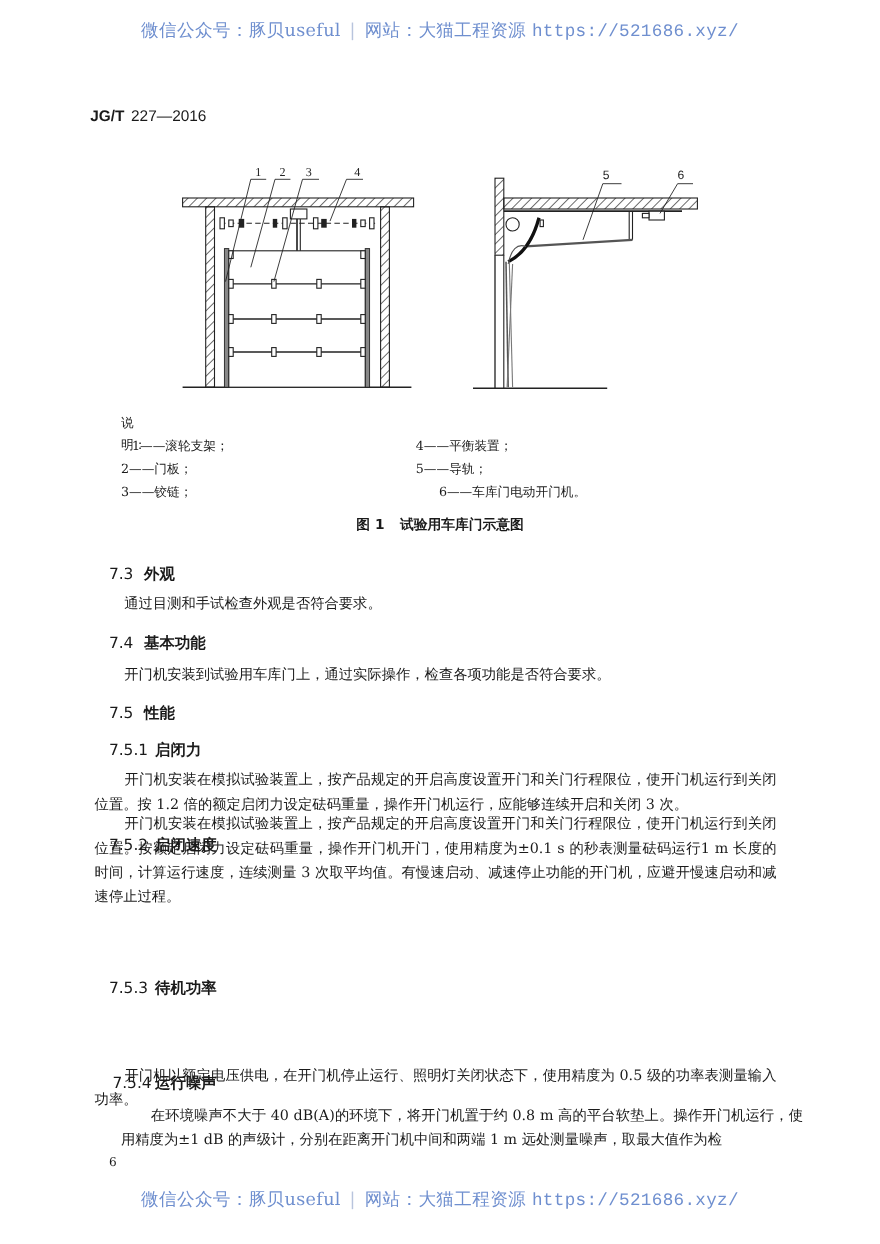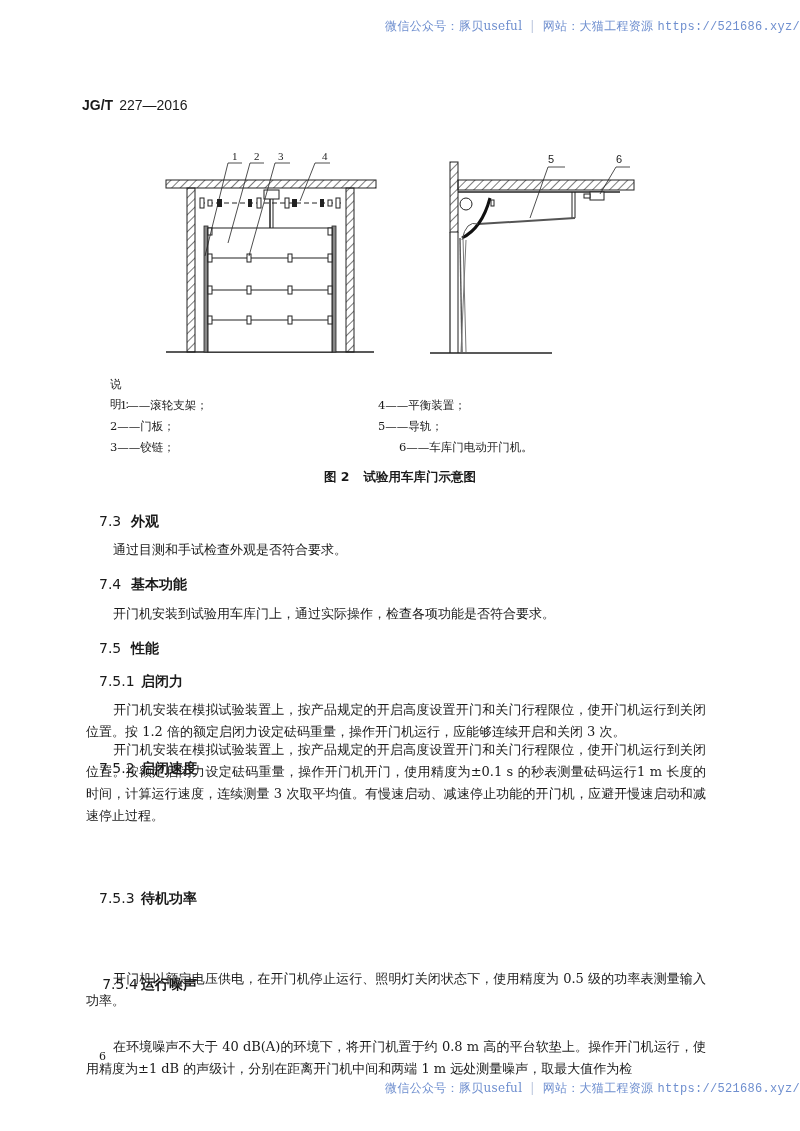--- a/index.html
+++ b/index.html
@@ -1,17 +1,17 @@
 <!DOCTYPE html>
 <html><head>
 <meta charset="utf-8">
 <style>
   html,body{margin:0;padding:0;background:#fff;}
   body{width:800px;height:1131px;position:relative;overflow:hidden;font-family:"DejaVu Serif","Liberation Serif",serif;color:#1a1a1a;}
-  .wm{position:absolute;left:0;width:800px;text-align:right;font-size:12px;color:#6f8fcf;letter-spacing:0.3px;font-family:"DejaVu Serif","Liberation Serif",serif;}
+  .wm{position:absolute;left:0;width:800px;text-align:center;font-size:16px;color:#6f8fcf;letter-spacing:0.3px;font-family:"DejaVu Serif","Liberation Serif",serif;}
   .wm .sep{color:#b8c4dd;margin:0 8px;}
   .wm .url{font-family:"Liberation Mono","DejaVu Sans Mono",monospace;}
   .std{position:absolute;left:82px;top:97px;font-family:"Liberation Sans","DejaVu Sans",sans-serif;font-weight:bold;font-size:14px;}
   .std .num{font-weight:normal;margin-left:6px;text-align:center;}
   svg{position:absolute;}
   .legend{position:absolute;font-size:11.5px;line-height:20px;}
   .legend .title{position:absolute;left:110px;top:374px;}
   .li{position:absolute;white-space:nowrap;}
   .caption{position:absolute;left:0;width:800px;top:469px;text-align:center;font-family:"DejaVu Sans","Liberation Sans",sans-serif;font-weight:bold;font-size:12.5px;}
   .caption .fig{margin-right:14px;}
@@ -159,41 +159,41 @@
   <div class="title">说明：</div>
   <div class="li" style="left:120px;top:395px;"><span>1</span><span>——</span><span>滚轮支架；</span></div>
   <div class="li" style="left:110px;top:416px;"><span>2</span><span>——</span><span>门板；</span></div>
   <div class="li" style="left:110px;top:437px;"><span>3</span><span>——</span><span>铰链；</span></div>
   <div class="li" style="left:378px;top:395px;"><span>4</span><span>——</span><span>平衡装置；</span></div>
   <div class="li" style="left:378px;top:416px;"><span>5</span><span>——</span><span>导轨；</span></div>
   <div class="li" style="left:399px;top:437px;"><span>6</span><span>——</span><span>车库门电动开门机。</span></div>
 </div>
 
 <div class="caption">
-  <span class="fig">图 2</span><span>试验用车库门示意图</span>
+  <span class="fig">图 1</span><span>试验用车库门示意图</span>
 </div>
 
 <div class="h" style="top:513px;"><span class="no no3">7.3</span><span>外观</span></div>
 <div class="p" style="top:539px;"><span class="ind"></span><span>通过目测和手试检查外观是否符合要求。</span></div>
 
 <div class="h" style="top:576px;"><span class="no no3">7.4</span><span>基本功能</span></div>
 <div class="p" style="top:603px;"><span class="ind"></span><span>开门机安装到试验用车库门上，通过实际操作，检查各项功能是否符合要求。</span></div>
 
 <div class="h" style="top:640px;"><span class="no no3">7.5</span><span>性能</span></div>
 
 <div class="h" style="top:673px;"><span class="no no5">7.5.1</span><span>启闭力</span></div>
 <div class="p" style="top:699px;"><span class="ind"></span><span>开门机安装在模拟试验装置上，按产品规定的开启高度设置开门和关门行程限位，使开门机运行到关闭位置。按 1.2 倍的额定启闭力设定砝码重量，操作开门机运行，应能够连续开启和关闭 3 次。</span></div>
 
 <div class="h" style="top:760px;"><span class="no no5">7.5.2</span><span>启闭速度</span></div>
 <div class="p" style="top:739px;"><span class="ind"></span><span>开门机安装在模拟试验装置上，按产品规定的开启高度设置开门和关门行程限位，使开门机运行到关闭位置。按额定启闭力设定砝码重量，操作开门机开门，使用精度为±0.1 s 的秒表测量砝码运行1 m 长度的时间，计算运行速度，连续测量 3 次取平均值。有慢速启动、减速停止功能的开门机，应避开慢速启动和减速停止过程。</span></div>
 
 <div class="h" style="top:890px;"><span class="no no5">7.5.3</span><span>待机功率</span></div>
 <div class="p" style="top:968px;"><span class="ind"></span><span>开门机以额定电压供电，在开门机停止运行、照明灯关闭状态下，使用精度为 0.5 级的功率表测量输入功率。</span></div>
 
 <div class="h" style="top:976px;text-align:center;"><span class="no no5">7.5.4</span><span>运行噪声</span></div>
-<div class="p" style="top:1036px;"><span class="ind"></span><span>在环境噪声不大于 40 dB(A)的环境下，将开门机置于约 0.8 m 高的平台软垫上。操作开门机运行，使用精度为±1 dB 的声级计，分别在距离开门机中间和两端 1 m 远处测量噪声，取最大值作为检</span></div>
+<div class="p" style="top:1004px;margin-left:24px;"><span class="ind"></span><span>在环境噪声不大于 40 dB(A)的环境下，将开门机置于约 0.8 m 高的平台软垫上。操作开门机运行，使用精度为±1 dB 的声级计，分别在距离开门机中间和两端 1 m 远处测量噪声，取最大值作为检</span></div>
 
 <div class="pageno">6</div>
 
 <div class="wm" style="top:1080px;">
   <span>微信公众号：豚贝useful</span><span class="sep">|</span><span>网站：大猫工程资源</span>
   <span class="url">https://521686.xyz/</span>
 </div>
 
 </body></html>

